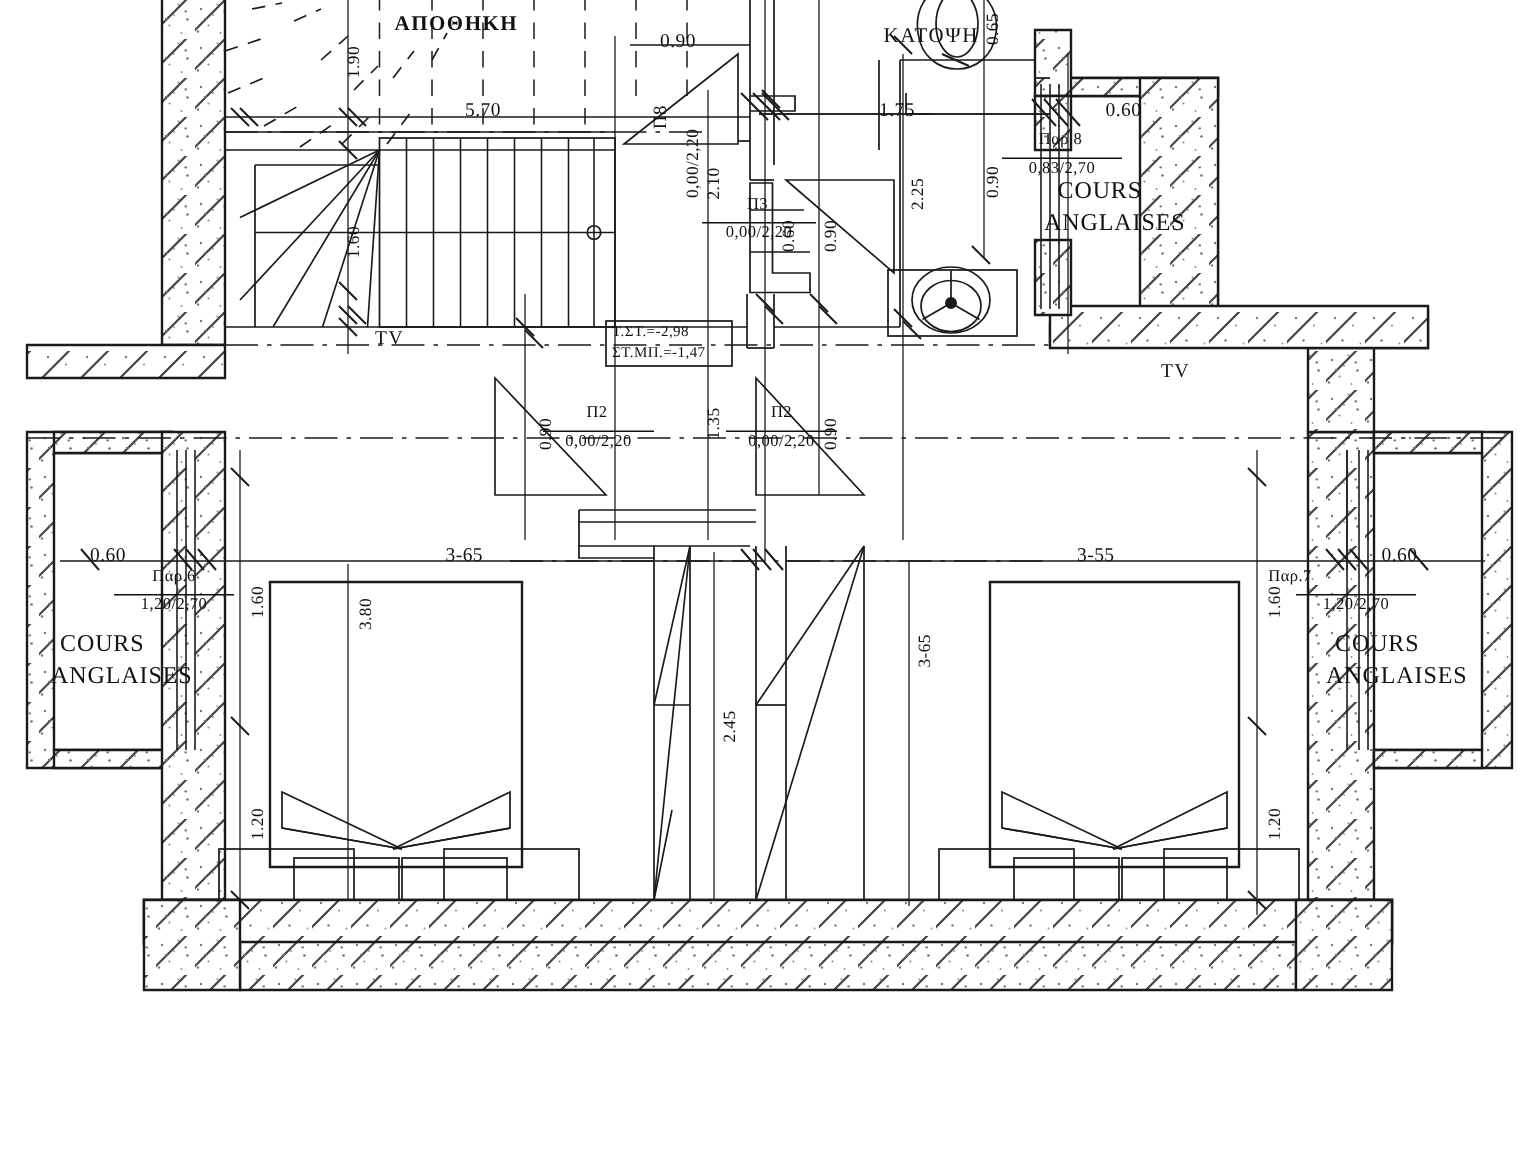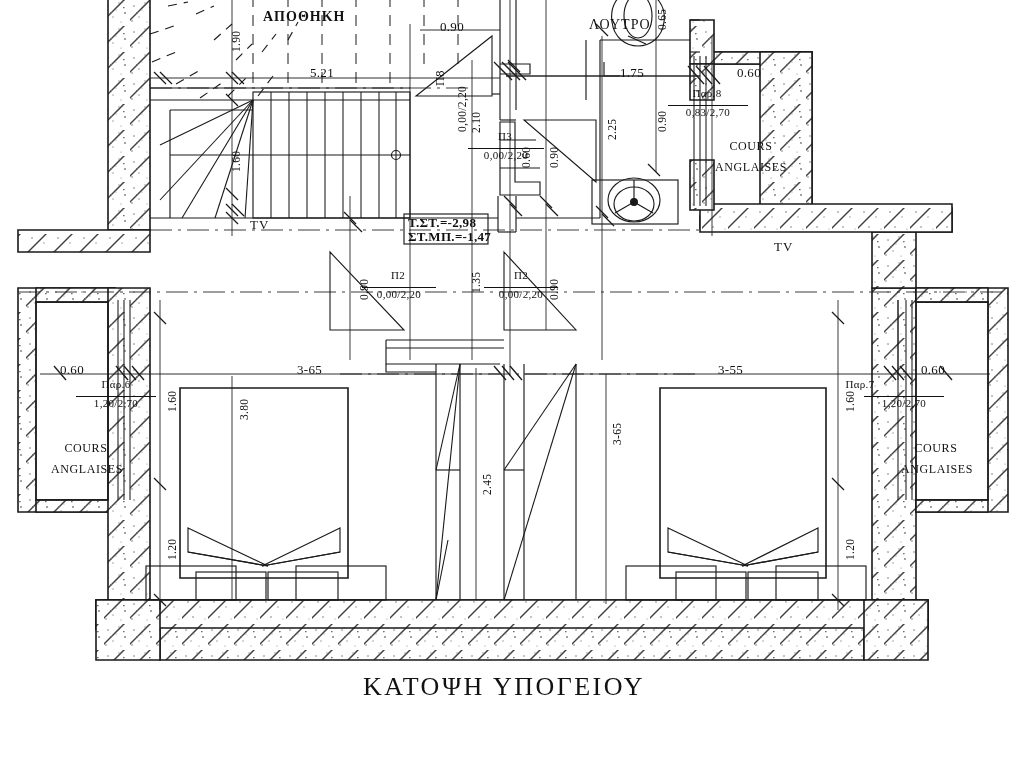--- a/index.html
+++ b/index.html
@@ -16,31 +16,31 @@
     font-family:"Liberation Serif", serif;
     color:#111;
     white-space:nowrap;
     letter-spacing:0.3px;
     line-height:1.05;
   }
   .lbl.vert{transform-origin:left top;}
   .dim{font-size:13px;}
   .dimsm{font-size:11.5px;}
   .room{font-size:14px;letter-spacing:1px;}
-  .cours{font-size:12px;letter-spacing:0.6px;text-align:center;margin-top:20px;}
+  .cours{font-size:16px;letter-spacing:0.6px;}
   .opn{font-size:11px;text-align:center;}
   .title{
     position:absolute;
     font-size:26px;letter-spacing:2.5px;
     font-family:"Liberation Serif", serif;
     color:#111;
     white-space:nowrap;
   }
   .tvlbl{font-size:13px;letter-spacing:1px;}
-  .lvlbox{font-size:13px;line-height:1.15;font-weight:bold;}
+  .lvlbox{font-size:10px;line-height:1.15;}
 </style>
 </head>
 <body>
 
 <div id="plan-root">
 
   <svg id="plan-svg" viewBox="0 0 1024 768">
     <defs>
 
       <pattern id="concrete" width="26" height="26" patternUnits="userSpaceOnUse" patternTransform="rotate(0)">
@@ -362,21 +362,21 @@
 
     <g stroke="#1a1a1a" stroke-width="1.1" fill="none">
       <path d="M416 96 L492 96 L492 36 Z"></path>
       <path d="M524 120 L596 120 L596 182 Z"></path>
       <path d="M330 252 L404 330 L330 330 Z"></path>
       <path d="M504 252 L576 330 L504 330 Z"></path>
     </g>
   </svg>
 
   <div class="lbl room" style="left:263px;top:10px;font-weight:bold;">ΑΠΟΘΗΚΗ</div>
-  <div class="lbl room" style="left:589px;top:18px;">ΛΟΥΤΡΟ</div>
+  <div class="lbl room" style="left:589px;top:18px;">ΚΑΤΟΨΗ</div>
 
   <div class="lbl cours" style="left:40px;top:422px;width:92px;">COURS</div>
   <div class="lbl cours" style="left:34px;top:443px;width:106px;">ANGLAISES</div>
 
   <div class="lbl cours" style="left:890px;top:422px;width:92px;">COURS</div>
   <div class="lbl cours" style="left:884px;top:443px;width:106px;">ANGLAISES</div>
 
   <div class="lbl cours" style="left:705px;top:120px;width:92px;">COURS</div>
   <div class="lbl cours" style="left:696px;top:141px;width:110px;">ANGLAISES</div>
 
@@ -413,23 +413,23 @@
   </div>
 
   <div class="lbl opn" style="left:676px;top:88px;width:62px;">Παρ.8</div>
   <div class="lbl opn" style="left:668px;top:105px;width:80px;border-top:1px solid #111;padding-top:1px;">
     <span>0,83</span><span>/</span><span>2,70</span>
   </div>
 
   <div class="lbl lvlbox" style="left:408px;top:216px;">Τ.ΣΤ.=-2,98</div>
   <div class="lbl lvlbox" style="left:408px;top:230px;">ΣΤ.ΜΠ.=-1,47</div>
 
-  <div class="lbl dim" style="left:310px;top:66px;">5.21</div>
+  <div class="lbl dim" style="left:310px;top:66px;">5.70</div>
   <div class="lbl dim" style="left:440px;top:20px;">0.90</div>
-  <div class="lbl dim" style="left:586px;top:66px;margin-left:34px;">1.75</div>
+  <div class="lbl dim" style="left:586px;top:66px;">1.75</div>
   <div class="lbl dim" style="left:737px;top:66px;">0.60</div>
   <div class="lbl dim" style="left:60px;top:363px;">0.60</div>
   <div class="lbl dim" style="left:921px;top:363px;">0.60</div>
   <div class="lbl dim" style="left:297px;top:363px;">3-65</div>
   <div class="lbl dim" style="left:678px;top:363px;margin-left:40px;">3-55</div>
 
   <div class="lbl dimsm vert" style="left:230px;top:52px;transform:rotate(-90deg);transform-origin:0 0;">1.90</div>
   <div class="lbl dimsm vert" style="left:230px;top:172px;transform:rotate(-90deg);transform-origin:0 0;">1.60</div>
   <div class="lbl dimsm vert" style="left:470px;top:133px;transform:rotate(-90deg);transform-origin:0 0;">2.10</div>
   <div class="lbl dimsm vert" style="left:656px;top:30px;transform:rotate(-90deg);transform-origin:0 0;">0.65</div>
@@ -444,15 +444,14 @@
   <div class="lbl dimsm vert" style="left:166px;top:560px;transform:rotate(-90deg);transform-origin:0 0;">1.20</div>
   <div class="lbl dimsm vert" style="left:238px;top:420px;transform:rotate(-90deg);transform-origin:0 0;">3.80</div>
   <div class="lbl dimsm vert" style="left:481px;top:495px;transform:rotate(-90deg);transform-origin:0 0;">2.45</div>
   <div class="lbl dimsm vert" style="left:611px;top:445px;transform:rotate(-90deg);transform-origin:0 0;">3-65</div>
   <div class="lbl dimsm vert" style="left:844px;top:412px;transform:rotate(-90deg);transform-origin:0 0;">1.60</div>
   <div class="lbl dimsm vert" style="left:844px;top:560px;transform:rotate(-90deg);transform-origin:0 0;">1.20</div>
 
   <div class="lbl tvlbl" style="left:250px;top:218px;">TV</div>
   <div class="lbl tvlbl" style="left:774px;top:240px;">TV</div>
 
-  <div class="title" style="left:363px;top:672px;">ΚΑΤΟΨΗ ΥΠΟΓΕΙΟΥ</div>
 
 </div>
 
 </body></html>

